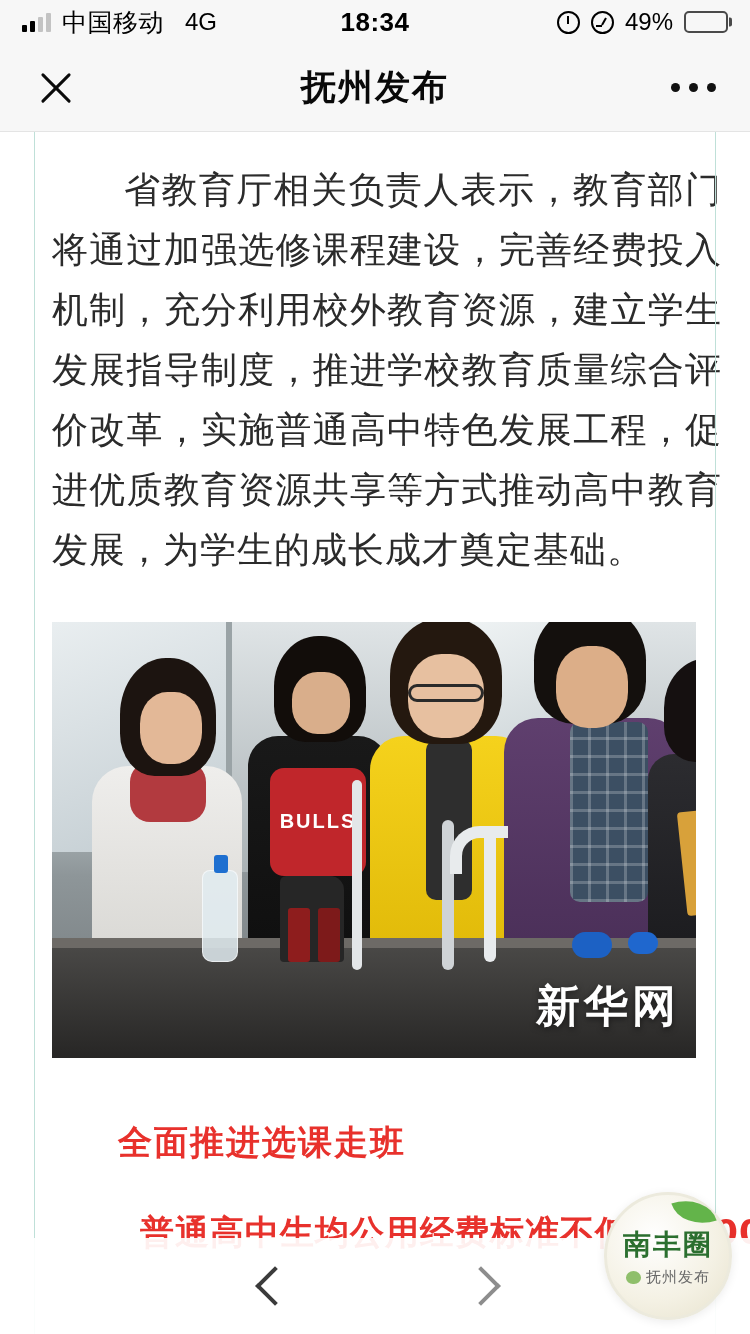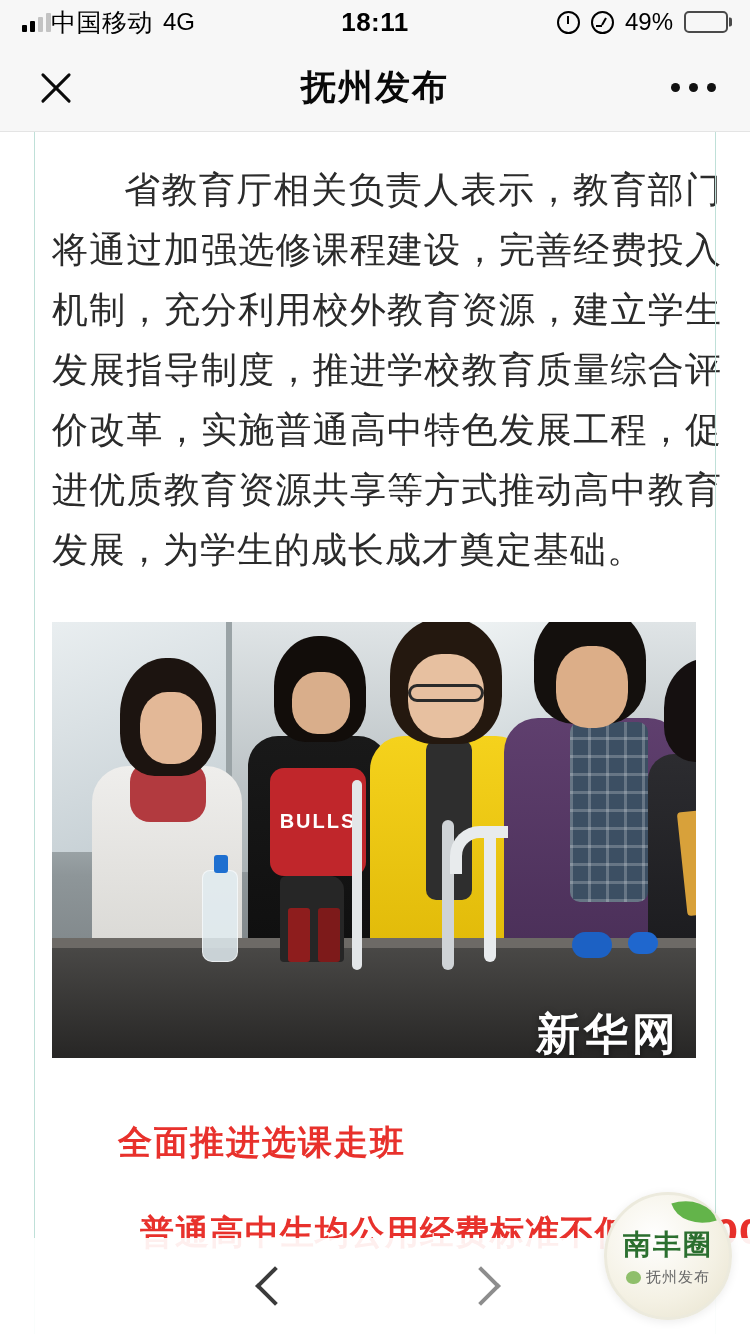--- a/index.html
+++ b/index.html
@@ -20,21 +20,21 @@
   .status-bar {
     height: 44px;
     background: #f7f7f7;
     display: flex; align-items: center;
     padding: 0 22px;
     font-size: 25px;
     color: #000;
     position: relative;
     flex: 0 0 44px;
   }
-  .sb-left { display: flex; align-items: center; gap: 0; justify-content: center; }
+  .sb-left { display: flex; align-items: center; gap: 11px; justify-content: center; }
   .signal-bars { display: flex; align-items: flex-end; gap: 3px; height: 20px; }
   .signal-bars i { display: block; width: 5px; background: #000; border-radius: 1px; }
   .signal-bars i:nth-child(1) { height: 7px; }
   .signal-bars i:nth-child(2) { height: 11px; }
   .signal-bars i:nth-child(3) { height: 15px; background: #c3c3c3; }
   .signal-bars i:nth-child(4) { height: 19px; background: #c3c3c3; }
   .carrier { font-size: 25px; letter-spacing: 0.5px; }
   .net-type { font-size: 24px; margin-left: 10px; }
   .sb-center {
     position: absolute; left: 0; right: 0; top: 0; bottom: 0;
@@ -237,21 +237,21 @@
   .microscope {
     position: absolute; left: 228px; bottom: 96px; width: 64px; height: 86px;
     background: #262626; border-radius: 6px 14px 4px 4px;
   }
   .vial-a { position: absolute; left: 236px; bottom: 96px; width: 22px; height: 54px; background: #8e1d1d; border-radius: 3px; }
   .vial-b { position: absolute; left: 266px; bottom: 96px; width: 22px; height: 54px; background: #7d1a1a; border-radius: 3px; }
   .blueknob { position: absolute; left: 520px; bottom: 100px; width: 40px; height: 26px; background: #1c61c4; border-radius: 13px; }
   .blueknob2 { position: absolute; left: 576px; bottom: 104px; width: 30px; height: 22px; background: #1f67ce; border-radius: 11px; }
 
   .watermark {
-    position: absolute; right: 16px; bottom: 2px;
+    position: absolute; right: 16px; bottom: 30px;
     text-align: right; color: #ffffff;
     text-shadow: 0 2px 6px rgba(0,0,0,.55);
   }
   .wm-main {
     font-size: 44px; font-weight: 700; letter-spacing: 4px;
     font-family: "DejaVu Sans", sans-serif;
     line-height: 1;
   }
   .wm-sub {
     font-size: 17px; letter-spacing: 2px; margin-top: 6px;
@@ -332,21 +332,21 @@
     <div class="sb-left">
       <span class="signal-bars">
         <i></i>
           <i></i>
           <i></i>
           <i></i>
       </span>
       <span class="carrier">中国移动</span>
       <span class="net-type">4G</span>
     </div>
-    <div class="sb-center">18:11</div>
+    <div class="sb-center">18:34</div>
     <div class="sb-right">
       <span class="ico-circle ico-lock-rot"></span>
       <span class="ico-circle ico-clock"></span>
       <span>49%</span>
       <span class="battery">
         <span class="lvl" style="width:33%"></span>
       </span>
     </div>
   </div>
 

